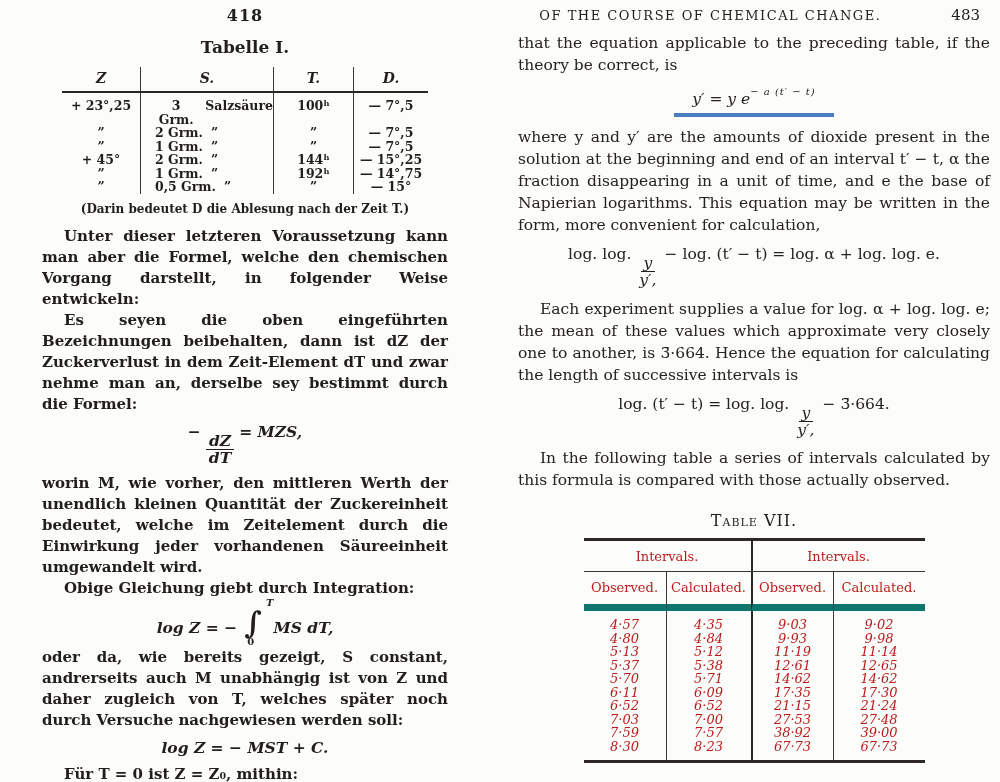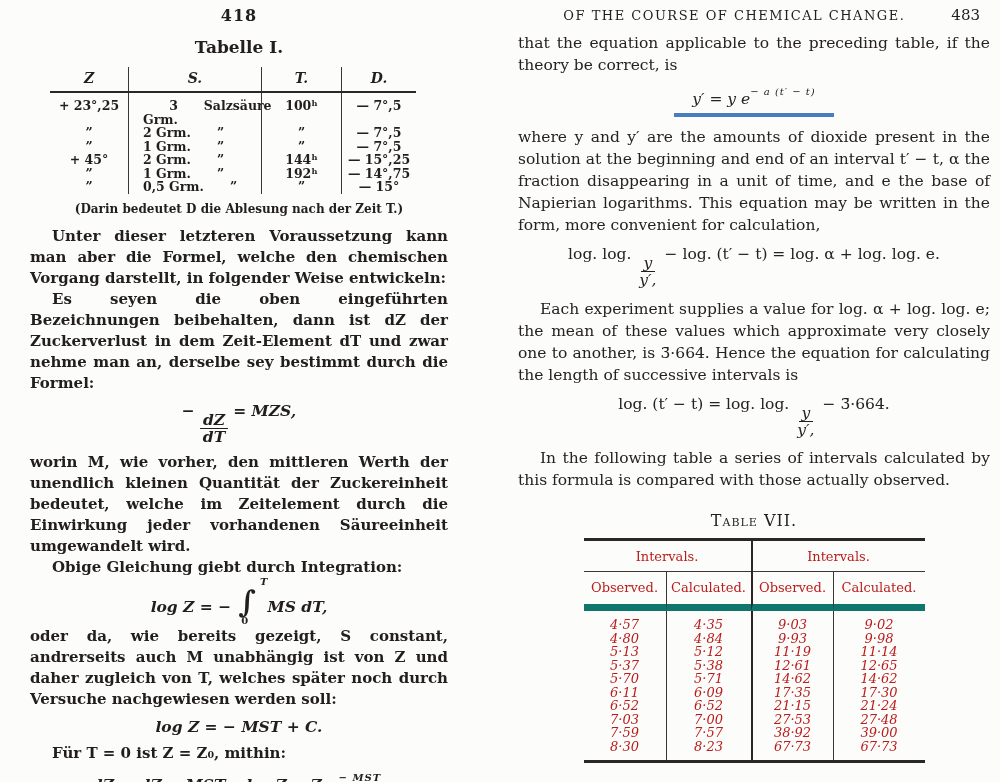--- a/index.html
+++ b/index.html
@@ -2,55 +2,55 @@
 <html><head>
 <meta charset="utf-8">
 <style>
   html,body{margin:0;padding:0;background:#e8e8e6;}
   .scan{
     width:1000px;height:782px;overflow:hidden;background:#fcfcfa;
     display:flex;font-family:"DejaVu Serif","Liberation Serif",serif;
     color:#211e1b;position:relative;margin:0 auto;
   }
   .page{box-sizing:border-box;height:782px;}
-  .page-left{width:500px;padding:6px 52px 0 30px;}
+  .page-left{width:500px;padding:6px 52px 0 42px;}
   .page-right{width:500px;padding:6px 10px 0 18px;}
 
   
   .pagenum-left{text-align:center;font-weight:700;font-size:16px;letter-spacing:1px;}
   .tab1-title{text-align:center;font-weight:700;font-size:17px;margin-top:12px;}
   .tab1{width:366px;margin:10px 0 0 20px;font-size:12.5px;font-weight:700;}
   .tab1 .t1row{display:grid;grid-template-columns:78px 133px 80px 75px;}
   .tab1 .t1h{font-style:italic;font-size:14px;text-align:center;padding:3px 0 5px;}
   .tab1 .t1h,.tab1 .t1c{border-left:1px solid #3a3633;}
   .tab1 .t1h:first-child,.tab1 .t1c:first-child{border-left:none;}
   .tab1 .hrule{border-bottom:2.5px solid #2a2724;}
   .tab1 .t1c{text-align:center;line-height:13.5px;}
-  .tab1 .t1c.s{display:flex;justify-content:flex-start;padding-left:14px;gap:26px;text-align:right;}
+  .tab1 .t1c.s{display:flex;justify-content:flex-start;padding-left:14px;gap:8px;text-align:center;}
   .tab1-note{font-size:12px;font-weight:700;text-align:center;margin:8px 0 0 0;}
 
   .de{font-size:15px;font-weight:700;line-height:21px;text-align:justify;margin:0;}
   .de.first{margin-top:10px;}
   .indent{text-indent:22px;}
   .jlast{text-align-last:justify;}
 
   .formula{display:table;margin:7px auto;font-weight:700;font-size:15.5px;white-space:nowrap;}
   .it{font-style:italic;}
   .frac{display:inline-flex;flex-direction:column;align-items:center;vertical-align:-9px;margin:0 5px;line-height:1.05;}
   .frac .num{border-bottom:1.4px solid #211e1b;padding:0 3px;}
   .frac .den{padding:0 3px;}
   sup.msup{font-size:10px;font-style:italic;vertical-align:9px;letter-spacing:1px;}
   .intwrap{position:relative;display:inline-block;padding:2px 12px 2px 4px;margin-left:3px;}
   .intsign{font-size:30px;line-height:1;font-style:normal;}
   .intsup{position:absolute;top:-9px;right:0px;font-size:10px;font-style:italic;}
   .intsub{position:absolute;bottom:-7px;left:7px;font-size:10px;}
   .blue-underline{border-bottom:4px solid #4a7cc0;padding:1px 18px 5px;}
 
   
-  .rhead{display:flex;justify-content:flex-end;align-items:baseline;gap:46px;font-size:13px;letter-spacing:1.5px;padding-right:10px;}
+  .rhead{display:flex;justify-content:flex-end;align-items:baseline;gap:70px;font-size:13px;letter-spacing:1.5px;padding-right:10px;}
   .rhead .rtitle{font-weight:500;}
   .rhead .rpagenum{font-size:15px;letter-spacing:0;}
   .en{font-size:15.5px;line-height:22px;text-align:justify;margin:0;color:#262220;}
   .en.first{margin-top:8px;}
   .formula-en{display:table;margin:9px auto;font-size:15.5px;white-space:nowrap;color:#262220;}
   .t7-title{text-align:center;font-variant:small-caps;font-size:16px;letter-spacing:1px;margin:20px 0 8px;}
   .t7{width:341px;margin:0 auto;border-top:3px solid #2a2724;border-bottom:3px solid #2a2724;font-size:13px;color:#b91c1c;}
   .t7 .t7row{display:grid;grid-template-columns:82px 85px 82px 92px;}
   .t7 .gcell{grid-column:span 2;text-align:center;padding:8px 0 7px;border-bottom:1px solid #3a3633;}
   .t7 .gcell.g2{border-left:2.5px solid #2a2724;}

